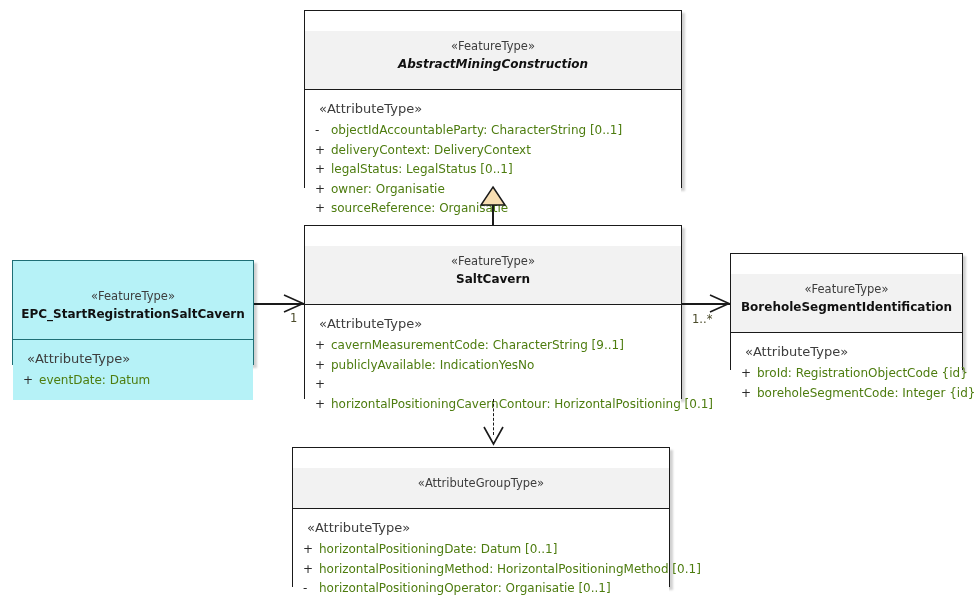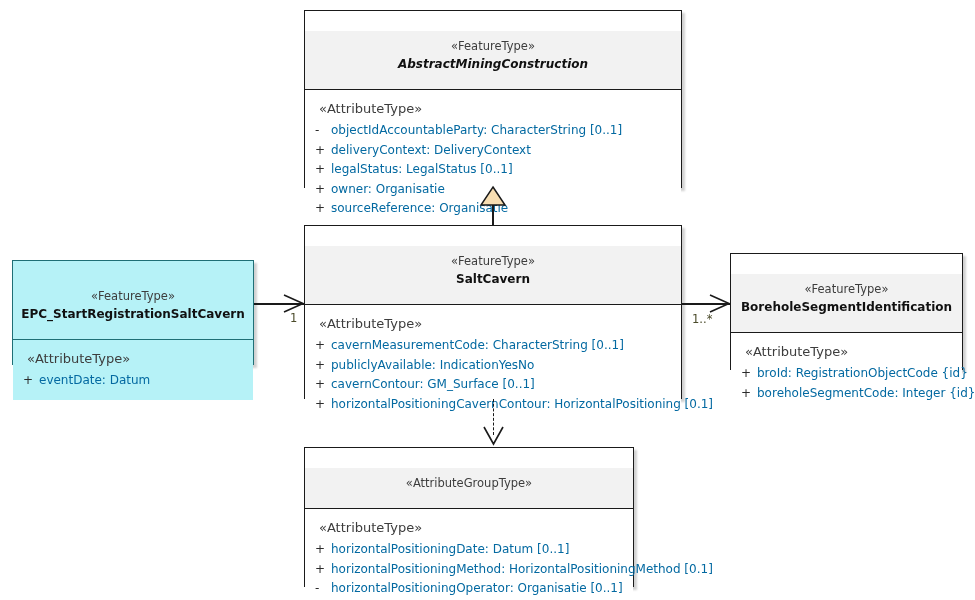--- a/index.html
+++ b/index.html
@@ -82,21 +82,21 @@
     width: 26px;
     min-width: 26px;
     text-align: left;
     padding-left: 10px;
     box-sizing: border-box;
     font-size: 12px;
     color: #2b2b2b;
   }
   .attr-text {
     font-size: 12px;
-    color: #0369a1;
+    color: #4d7c0f;
   }
 
   
   .conn {
     position: absolute;
     background: #1a1a1a;
   }
   .conn.h { height: 1.5px; }
   .conn.v { width: 1.5px; }
 
@@ -160,29 +160,28 @@
 
   <div class="uml-box" style="left:304px; top:225px; width:378px; height:174px;">
     <div class="box-header">
       <div class="stereotype">«FeatureType»</div>
       <div class="class-name">SaltCavern</div>
     </div>
     <div class="box-body">
       <div class="group-label">«AttributeType»</div>
       <div class="attr-row">
         <span class="attr-vis">+</span>
-        <span class="attr-text">cavernMeasurementCode: CharacterString [0..1]</span>
+        <span class="attr-text">cavernMeasurementCode: CharacterString [9..1]</span>
       </div>
       <div class="attr-row">
         <span class="attr-vis">+</span>
         <span class="attr-text">publiclyAvailable: IndicationYesNo</span>
       </div>
       <div class="attr-row">
         <span class="attr-vis">+</span>
-        <span class="attr-text">cavernContour: GM_Surface [0..1]</span>
       </div>
       <div class="attr-row">
         <span class="attr-vis">+</span>
         <span class="attr-text">horizontalPositioningCavernContour: HorizontalPositioning [0.1]</span>
       </div>
     </div>
   </div>
 
   <div class="uml-box accent" style="left:12px; top:260px; width:242px; height:105px;">
     <div class="box-header">
@@ -226,21 +225,21 @@
         <span class="attr-text">boreholeSegmentCode: Integer {id}</span>
       </div>
     </div>
   </div>
 
   <div class="dashed-v" style="left:493px; top:399px; height:36px;"></div>
   <svg class="arrow-svg" style="left:482px; top:425px;" width="24" height="22" viewBox="0 0 24 22">
     <polyline points="2,2 11.5,19 21,2" fill="none" stroke="#1a1a1a" stroke-width="1.6"></polyline>
   </svg>
 
-  <div class="uml-box" style="left:304px; top:447px; width:330px; height:140px;">
+  <div class="uml-box" style="left:292px; top:447px; width:378px; height:140px;">
     <div class="box-header">
       <div class="stereotype">«AttributeGroupType»</div>
     </div>
     <div class="box-body">
       <div class="group-label">«AttributeType»</div>
       <div class="attr-row">
         <span class="attr-vis">+</span>
         <span class="attr-text">horizontalPositioningDate: Datum [0..1]</span>
       </div>
       <div class="attr-row">

